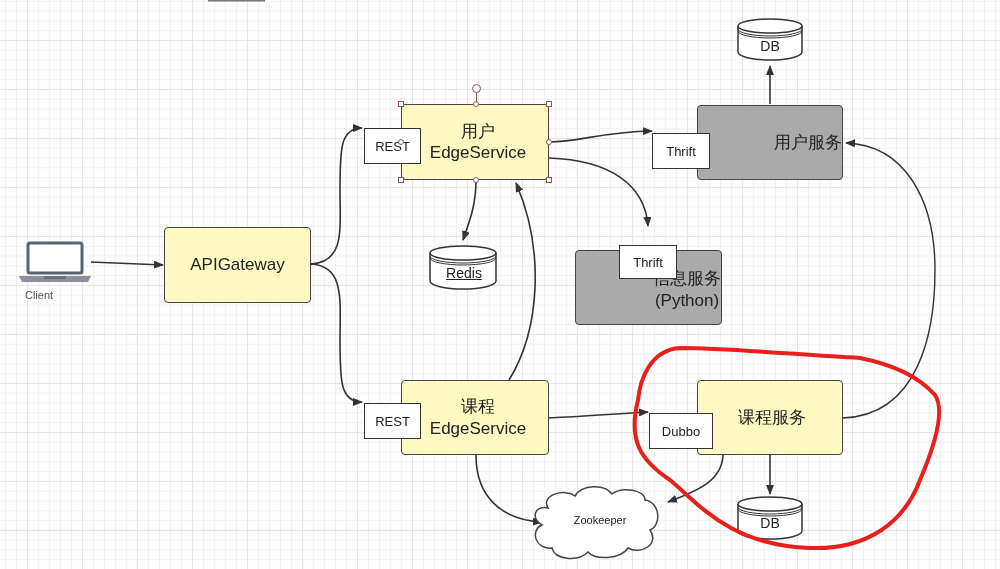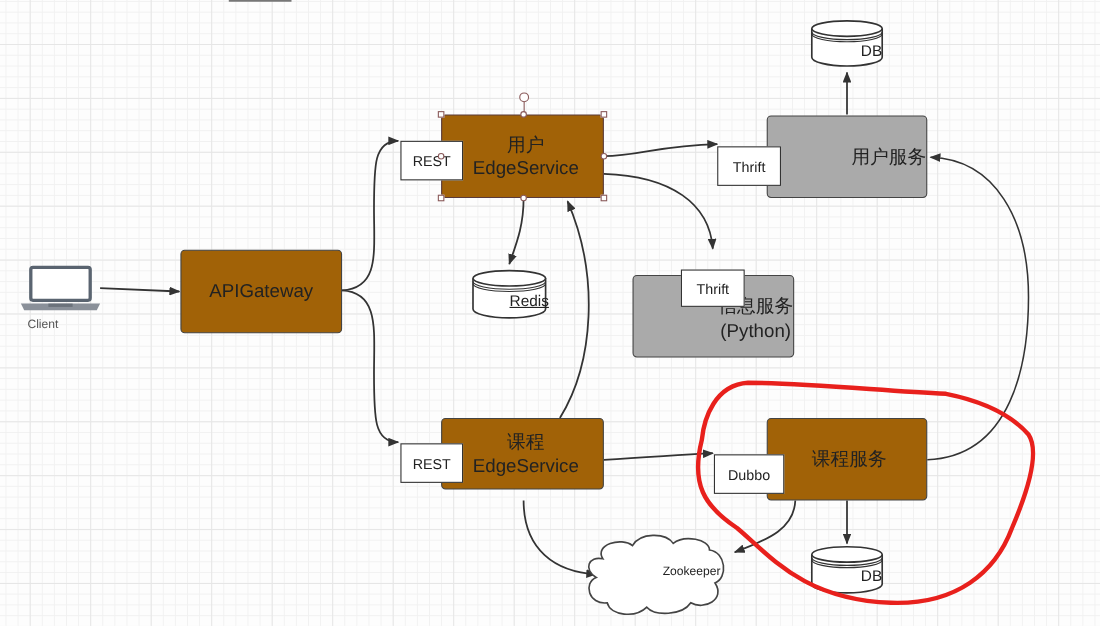--- a/index.html
+++ b/index.html
@@ -12,33 +12,33 @@
       linear-gradient(#f1f1f1 1px, transparent 1px),
       linear-gradient(90deg, #f1f1f1 1px, transparent 1px);
     background-size: 55px 49px, 55px 49px, 11px 9.8px, 11px 9.8px;
     background-position: 27px 40px, 27px 40px, 27px 40px, 27px 40px;
     font-family: "Liberation Sans", "DejaVu Sans", sans-serif;
     color: #222;
   }
   svg#canvas { position: absolute; left: 0; top: 0; }
   .node {
     position: absolute; box-sizing: border-box;
-    border: 1.5px solid #444; border-radius: 4px; background: #a16207;
+    border: 1.5px solid #444; border-radius: 4px; background: #fef9c3;
     display: flex; align-items: center; justify-content: center;
     text-align: center; line-height: 1.25;
   }
   .node.gray { background: #aaaaaa; justify-content: flex-end; }
   .tag {
     position: absolute; box-sizing: border-box;
     border: 1.5px solid #333; background: #fff;
     font-size: 13px; display: flex; align-items: center; justify-content: center; margin-top: 20px;
   }
   .big { font-size: 17px; }
   .label { position: absolute; font-size: 11px; color: #555; text-align: center; }
-  .cyl-text { position: absolute; font-size: 14px; text-align: right; }
+  .cyl-text { position: absolute; font-size: 14px; text-align: center; }
   .handle { position: absolute; width: 6px; height: 6px; background: #fff; border: 1px solid #8a5a5a; box-sizing: border-box; }
   .handle.round { border-radius: 50%; }
 </style>
 </head>
 <body>
 
 <svg id="canvas" width="1000" height="569">
   <defs>
     <marker id="arr" markerWidth="10" markerHeight="8" refX="9" refY="4" orient="auto" markerUnits="userSpaceOnUse">
       <path d="M0,0 L10,4 L0,8 z" fill="#333"></path>
@@ -120,21 +120,21 @@
 <div class="handle" style="left:546px;top:101px;"></div>
 <div class="handle" style="left:398px;top:177px;"></div>
 <div class="handle" style="left:546px;top:177px;"></div>
 <div class="handle round" style="left:473px;top:101px;"></div>
 <div class="handle round" style="left:473px;top:177px;"></div>
 <div class="handle round" style="left:398px;top:139px;"></div>
 <div class="handle round" style="left:546px;top:139px;"></div>
 <div style="position:absolute;left:476px;top:92px;width:1px;height:10px;background:#8a5a5a;"></div>
 <div class="handle round" style="left:472px;top:84px;width:9px;height:9px;"></div>
 
-<div class="node big" style="left:401px;top:380px;width:148px;height:65px;">
+<div class="node big" style="left:401px;top:380px;width:148px;height:75px;">
   <div style="padding-left:6px;">
     <div>课程</div>
     <div>EdgeService</div>
   </div>
 </div>
 <div class="tag" style="left:364px;top:383px;width:57px;height:36px;">
   <span>REST</span>
 </div>
 
 <div class="node gray big" style="left:697px;top:105px;width:146px;height:75px;">

